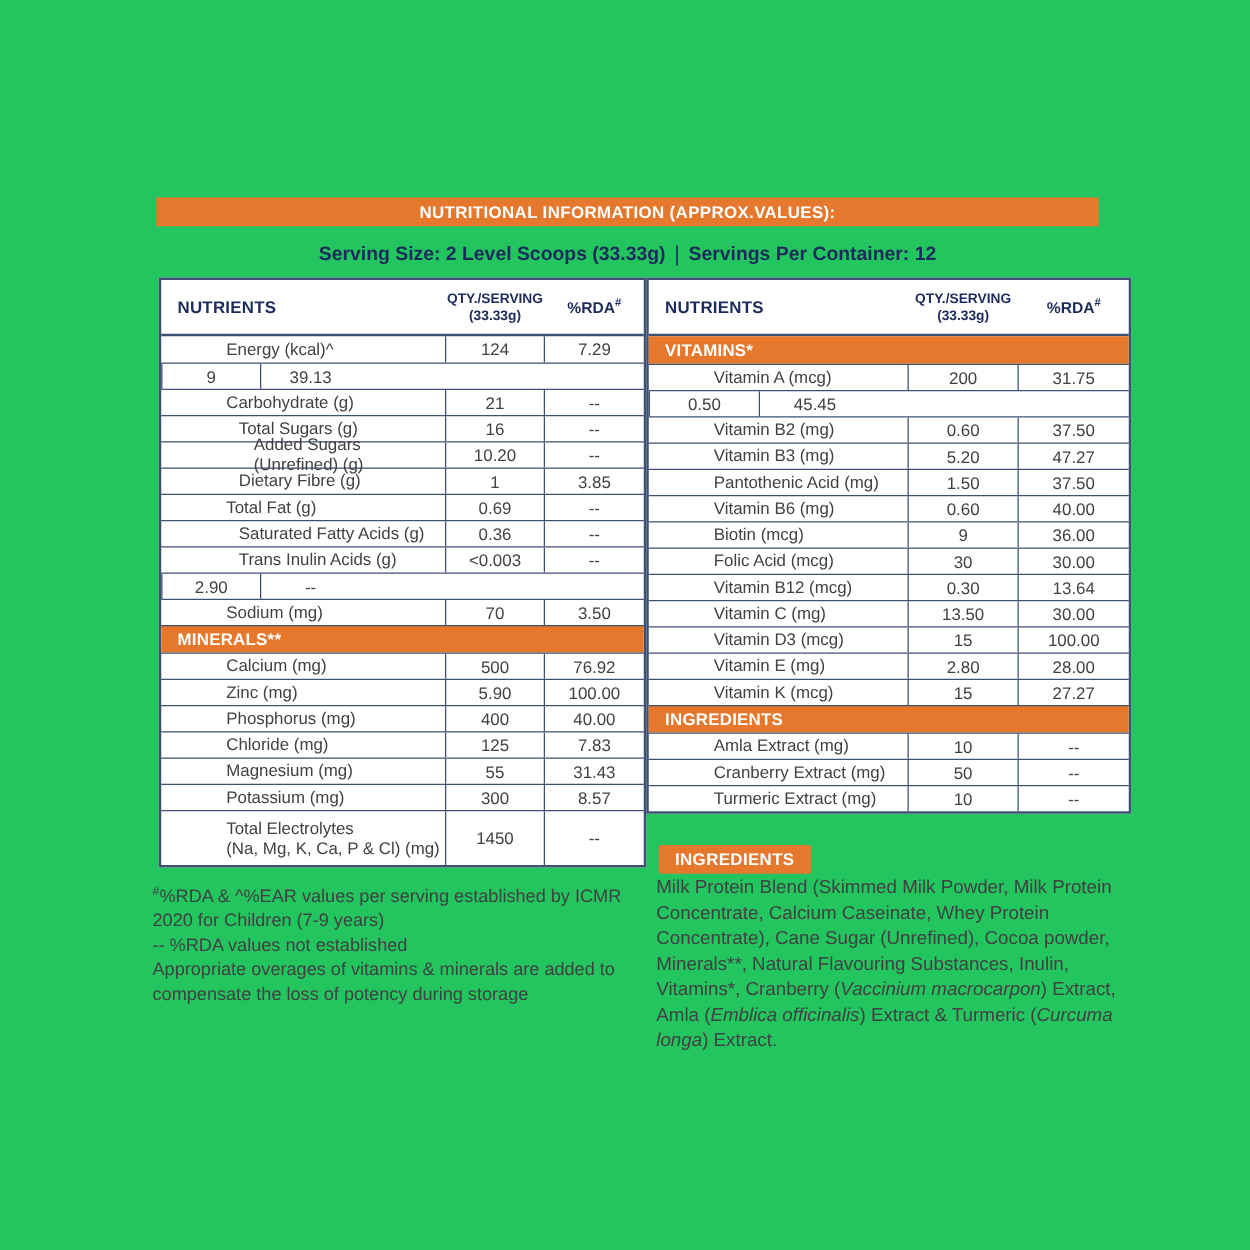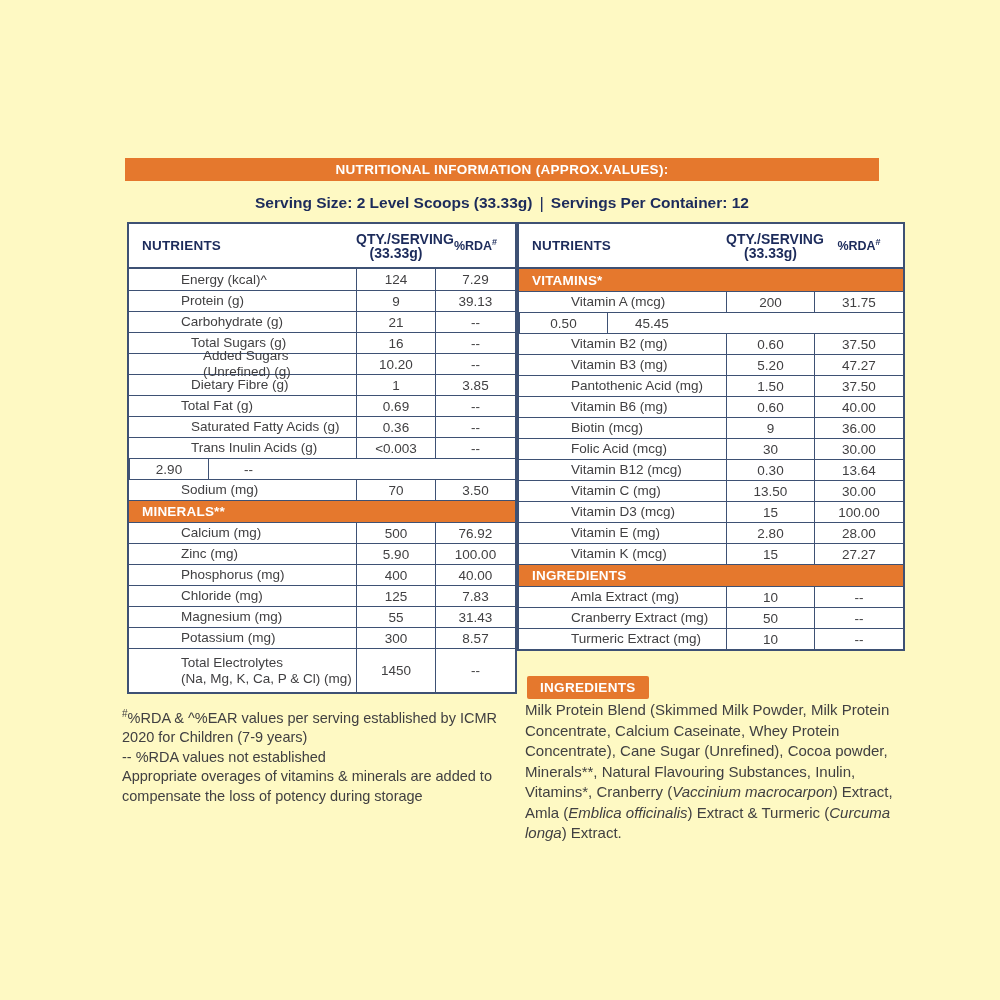--- a/index.html
+++ b/index.html
@@ -8,42 +8,42 @@
     --border:#3E5174;
     --text:#414042;
   }
   *{box-sizing:border-box;margin:0;padding:0;}
   html,body{background:#fff;}
   body{
     width:1000px;height:1000px;
     font-family:"Liberation Sans","DejaVu Sans",sans-serif;
     color:var(--text);
   }
-  .sheet{position:relative;width:1000px;height:1000px;background:#fef9c3;overflow:hidden;}
+  .sheet{position:relative;width:1000px;height:1000px;background:#22c55e;overflow:hidden;}
 
   .title-banner{
     position:absolute;left:125px;top:158px;width:754px;height:23px;
     background:var(--orange);color:#fff;font-weight:700;font-size:13.5px;
     line-height:23px;text-align:center;letter-spacing:.3px;
   }
   .serving-line{
     position:absolute;left:125px;top:194px;width:754px;
     text-align:center;color:var(--navy);font-weight:700;font-size:15.5px;
   }
   .serving-line .pipe{font-weight:400;margin:0 7px;font-size:17px;vertical-align:-1px;}
 
   .tables{position:absolute;left:127px;top:222px;display:flex;align-items:flex-start;}
   .ntable{border:2px solid var(--border);background:#fff;}
   .ntable.left{width:390px;--qtyw:80px;--rdaw:79px;}
   .ntable.right{width:388px;--qtyw:89px;--rdaw:88px;}
 
   .thead{display:flex;height:45px;border-bottom:2px solid var(--border);align-items:center;}
   .thead .h-name{flex:1;padding-left:13px;font-weight:700;color:var(--navy);font-size:13.5px;letter-spacing:.2px;}
   .thead .h-qty{width:var(--qtyw);text-align:center;font-weight:700;color:var(--navy);
-    font-size:14px;line-height:14px;white-space:nowrap;}
+    font-size:11px;line-height:14px;white-space:nowrap;}
   .thead .h-rda{width:var(--rdaw);text-align:center;font-weight:700;color:var(--navy);font-size:12.5px;}
   .thead sup{font-size:9px;}
 
   .row{display:flex;align-items:stretch;height:21px;border-top:1px solid var(--border);font-size:13.5px;}
   .tbody .row:first-child{border-top:none;}
   .row.tall{height:44px;}
   .row .c-name{flex:1;padding-left:13px;display:flex;flex-direction:column;justify-content:center;line-height:16px;margin-left:39px;}
   .row .c-name.ind1{padding-left:23px;}
   .row .c-name.ind2{padding-left:35px;}
   .row .c-qty{width:var(--qtyw);display:flex;align-items:center;justify-content:center;
@@ -96,23 +96,20 @@
       </div>
       <div class="tbody" id="left-body">
           <div class="row">
             <div class="c-name">
               <span>Energy (kcal)^</span>
             </div>
             <div class="c-qty">124</div>
             <div class="c-rda">7.29</div>
           </div>
           <div class="row">
-            <div class="c-name">
-              <span>Protein (g)</span>
-            </div>
             <div class="c-qty">9</div>
             <div class="c-rda">39.13</div>
           </div>
           <div class="row">
             <div class="c-name">
               <span>Carbohydrate (g)</span>
             </div>
             <div class="c-qty">21</div>
             <div class="c-rda">--</div>
           </div>

